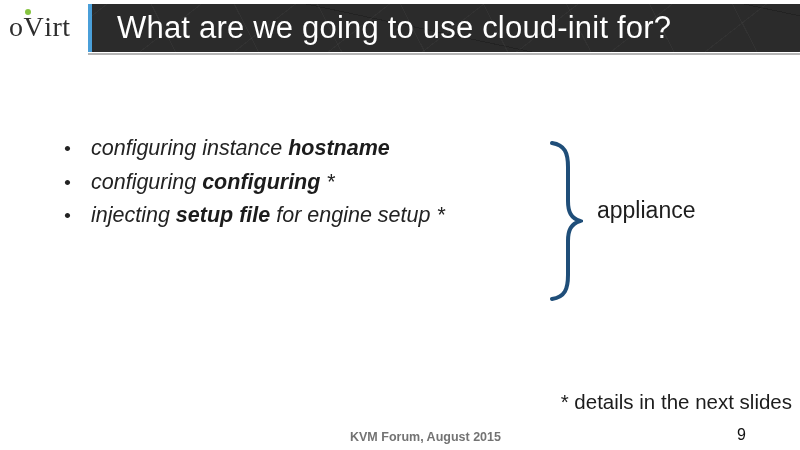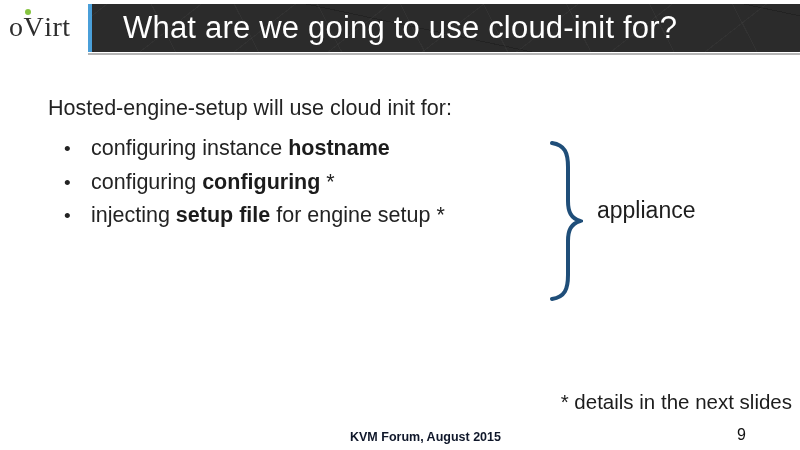--- a/index.html
+++ b/index.html
@@ -25,78 +25,77 @@
     position:absolute;left:88px;right:0;top:4px;height:48px;
     background-color:#2b2b2b;
     background-image:
       repeating-linear-gradient(63deg, rgba(255,255,255,0.035) 0 1px, transparent 1px 74px),
       repeating-linear-gradient(-38deg, rgba(255,255,255,0.03) 0 1px, transparent 1px 58px),
       repeating-linear-gradient(12deg, rgba(0,0,0,0.20) 0 1px, transparent 1px 91px);
     border-left:4px solid #4a9fd9;
     display:flex;align-items:center;
   }
   .titlebar h1{
-    margin:12px;padding-left:19px;font-size:31px;font-weight:400;
+    margin:6px;padding-left:19px;font-size:31px;font-weight:400;
     color:#ffffff;letter-spacing:0.2px;white-space:nowrap;
   }
   .title-rule{
     position:absolute;left:88px;right:0;top:53px;height:2px;background:#b5b5b5;
   }
 
   
   .lead{
     position:absolute;left:48px;top:96px;margin:0;
     font-size:21.5px;color:#232323;white-space:nowrap;
   }
   .bullets{
     position:absolute;left:64px;top:132px;margin:0;padding:0;list-style:none;
     font-size:21.5px;color:#232323;
   }
-  .bullets li{line-height:33.5px;white-space:nowrap;}
+  .bullets li{line-height:33.5px;white-space:nowrap;font-style:italic;}
   .bullets .dot{
     display:inline-block;width:27px;font-size:19px;color:#232323;
   }
   .bullets b{font-weight:700;color:#1c1c1c;}
 
   
   .brace{position:absolute;left:549px;top:140px;}
   .brace-note{
     position:absolute;left:597px;top:193px;
     font-size:23px;line-height:35px;color:#1d1d1d;white-space:nowrap;
   }
 
   
   .footnote{
     position:absolute;right:8px;top:390px;
     font-size:20.5px;color:#1c1c1c;white-space:nowrap;
   }
   .footer-event{
     position:absolute;left:350px;top:430px;
-    font-size:12.5px;font-weight:700;color:#0f172a;white-space:nowrap;
+    font-size:12.5px;font-weight:700;color:#737373;white-space:nowrap;
   }
   .page-number{
     position:absolute;left:737px;top:426px;
     font-size:16px;color:#111111;
   }
 </style>
 </head>
 <body>
 
 <div class="slide">
 
   <div class="logo">
     <span>o</span><span class="vwrap"><i class="gdot"></i><span>V</span></span><span>irt</span>
   </div>
 
   <header class="titlebar">
     <h1>What are we going to use cloud-init for?</h1>
   </header>
   <div class="title-rule"></div>
 
-  <p class="lead">Hosted-engine-setup will use cloud init for:</p>
 
   <ul class="bullets">
     <li>
       <span class="dot">•</span><span><span>configuring instance </span><b>hostname</b><span></span></span>
     </li>
     <li>
       <span class="dot">•</span><span><span>configuring </span><b>configuring</b><span> *</span></span>
     </li>
     <li>
       <span class="dot">•</span><span><span>injecting </span><b>setup file</b><span> for engine setup *</span></span>

